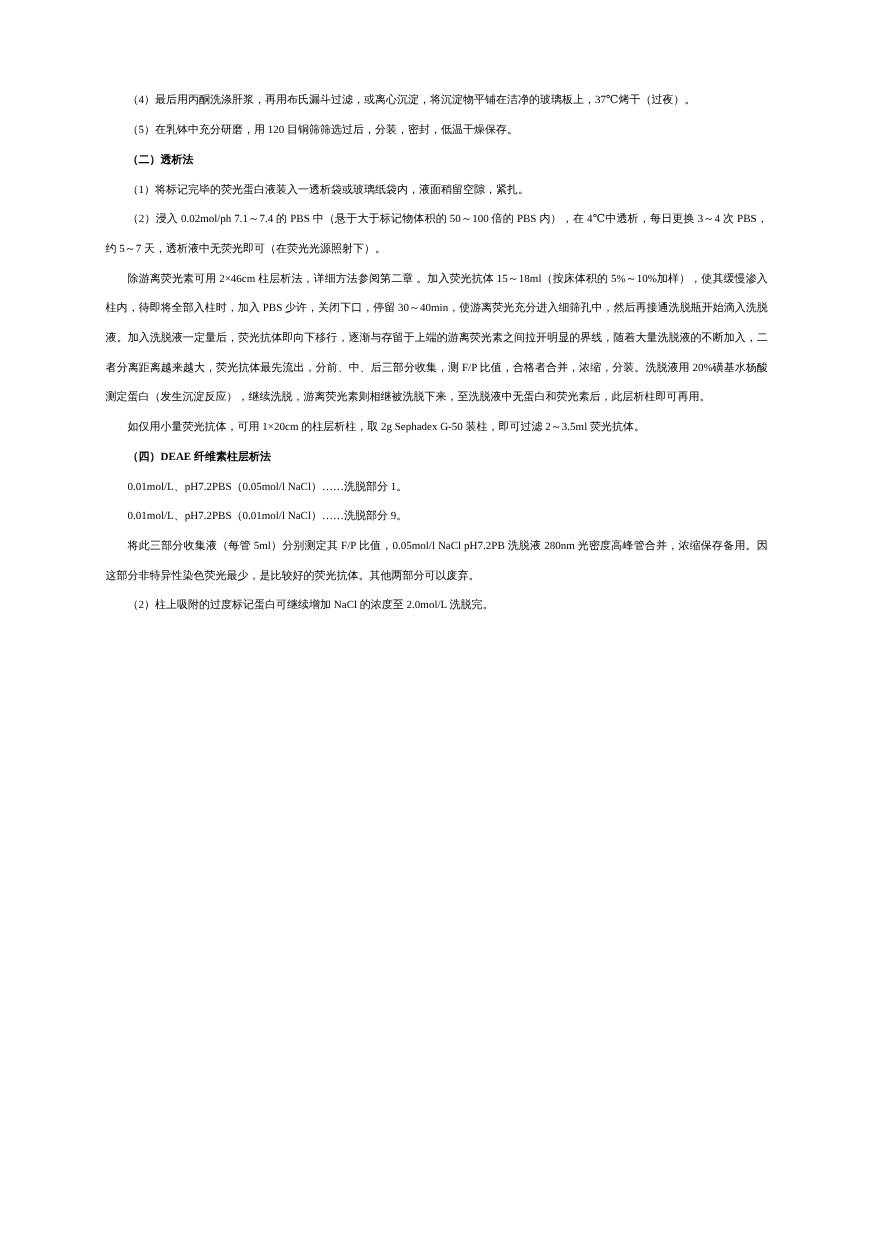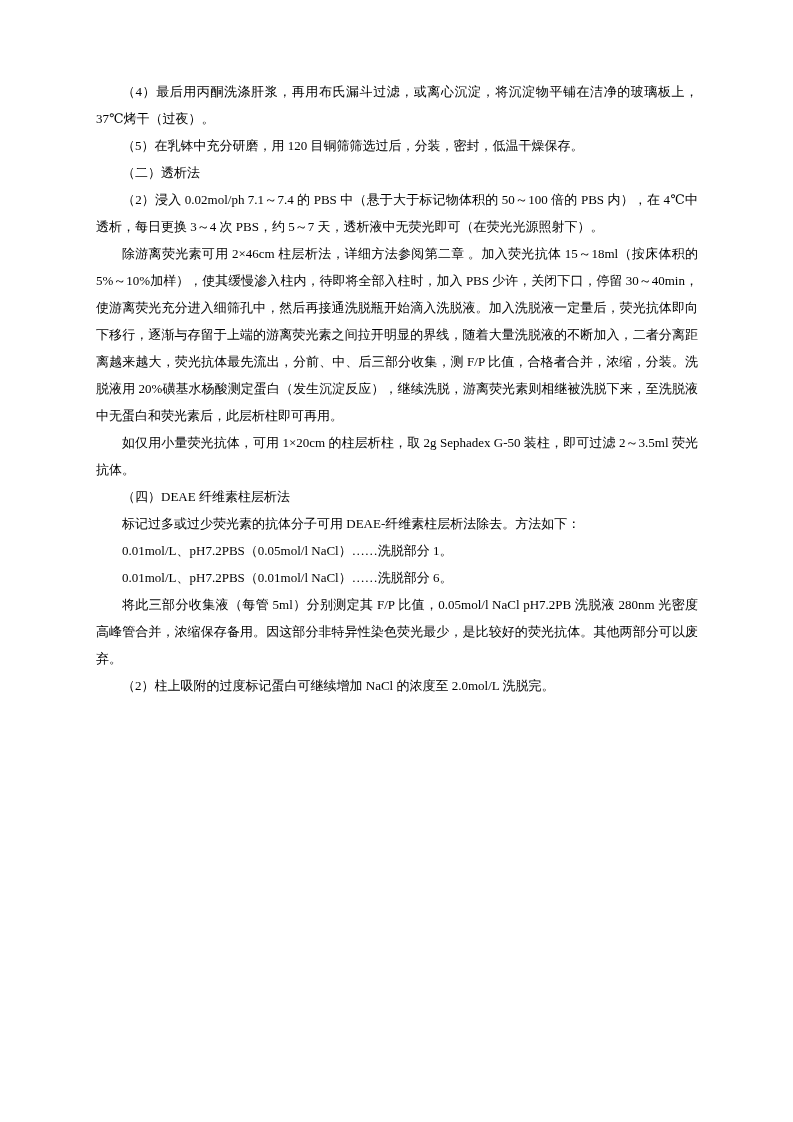--- a/index.html
+++ b/index.html
@@ -9,43 +9,44 @@
     }
     .page {
       position: relative;
       box-sizing: border-box;
       width: 793px;
       min-height: 1122px;
       background: #ffffff;
       padding: 78px 95px 40px 96px;
       color: #000000;
       font-family: "Liberation Serif", "DejaVu Serif", serif;
-      font-size: 13px;
+      font-size: 10px;
       line-height: 27px;
     }
     .page p {
       margin: 0;
       padding: 0;
       text-indent: 2em;
       text-align: justify;
       word-break: break-word;
     }
     .page p.heading {
       text-align: left;
+      font-weight: bold;
     }
   </style>
 </head>
 <body>
 
 <div class="page">
   <p>（4）最后用丙酮洗涤肝浆，再用布氏漏斗过滤，或离心沉淀，将沉淀物平铺在洁净的玻璃板上，37℃烤干（过夜）。</p>
   <p>（5）在乳钵中充分研磨，用 120 目铜筛筛选过后，分装，密封，低温干燥保存。</p>
   <p class="heading">（二）透析法</p>
+  <p>（1）将标记完毕的荧光蛋白液装入一透析袋或玻璃纸袋内，液面稍留空隙，紧扎。</p>
   <p>（2）浸入 0.02mol/ph 7.1～7.4 的 PBS 中（悬于大于标记物体积的 50～100 倍的 PBS 内），在 4℃中透析，每日更换 3～4 次 PBS，约 5～7 天，透析液中无荧光即可（在荧光光源照射下）。</p>
   <p>除游离荧光素可用 2×46cm 柱层析法，详细方法参阅第二章 。加入荧光抗体 15～18ml（按床体积的 5%～10%加样），使其缓慢渗入柱内，待即将全部入柱时，加入 PBS 少许，关闭下口，停留 30～40min，使游离荧光充分进入细筛孔中，然后再接通洗脱瓶开始滴入洗脱液。加入洗脱液一定量后，荧光抗体即向下移行，逐渐与存留于上端的游离荧光素之间拉开明显的界线，随着大量洗脱液的不断加入，二者分离距离越来越大，荧光抗体最先流出，分前、中、后三部分收集，测 F/P 比值，合格者合并，浓缩，分装。洗脱液用 20%磺基水杨酸测定蛋白（发生沉淀反应），继续洗脱，游离荧光素则相继被洗脱下来，至洗脱液中无蛋白和荧光素后，此层析柱即可再用。</p>
   <p>如仅用小量荧光抗体，可用 1×20cm 的柱层析柱，取 2g Sephadex G-50 装柱，即可过滤 2～3.5ml 荧光抗体。</p>
   <p class="heading">（四）DEAE 纤维素柱层析法</p>
-  <p>标记过多或过少荧光素的抗体分子可用 DEAE-纤维素柱层析法除去。方法如下：</p>
   <p>0.01mol/L、pH7.2PBS（0.05mol/l NaCl）……洗脱部分 1。</p>
-  <p>0.01mol/L、pH7.2PBS（0.01mol/l NaCl）……洗脱部分 6。</p>
+  <p>0.01mol/L、pH7.2PBS（0.01mol/l NaCl）……洗脱部分 9。</p>
   <p>将此三部分收集液（每管 5ml）分别测定其 F/P 比值，0.05mol/l NaCl pH7.2PB 洗脱液 280nm 光密度高峰管合并，浓缩保存备用。因这部分非特异性染色荧光最少，是比较好的荧光抗体。其他两部分可以废弃。</p>
   <p>（2）柱上吸附的过度标记蛋白可继续增加 NaCl 的浓度至 2.0mol/L 洗脱完。</p>
 </div>
 
 </body></html>

